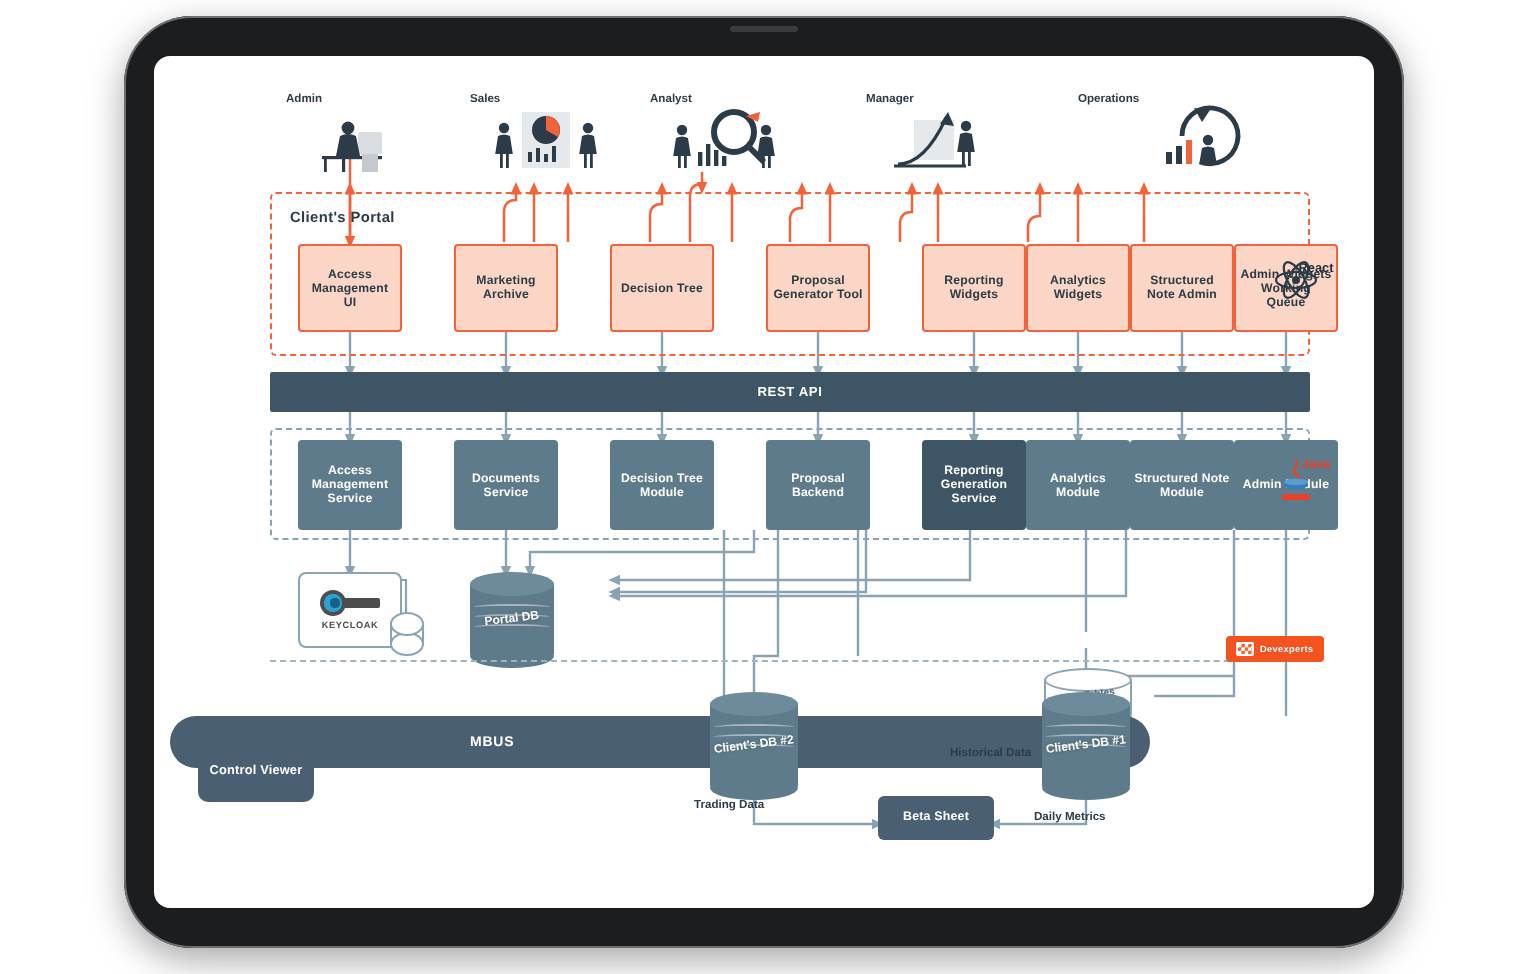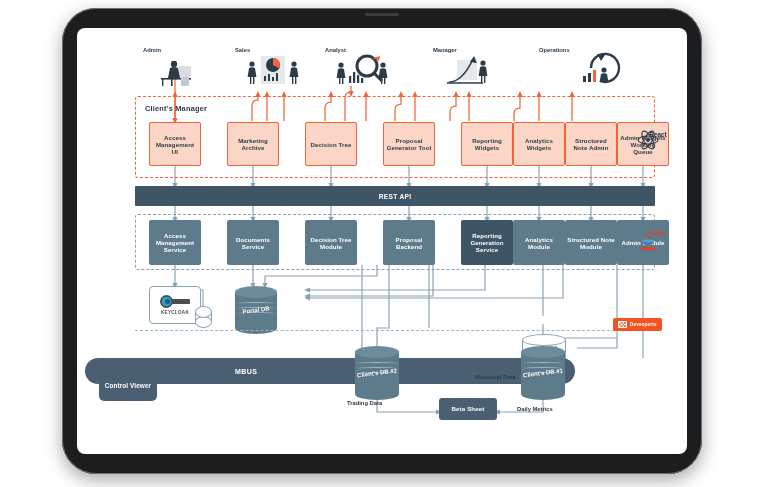--- a/index.html
+++ b/index.html
@@ -392,21 +392,21 @@
             <path d="M34,2 l8,1 l-4,6 z" fill="#2b3b47"></path>
             <rect x="20" y="24" width="3" height="6" fill="#2b3b47"></rect>
             <rect x="25" y="21" width="3" height="9" fill="#2b3b47"></rect>
             <rect x="30" y="18" width="3" height="12" fill="#f4623a"></rect>
             <circle cx="41" cy="18" r="2.6" fill="#2b3b47"></circle>
             <path d="M38,22 q3,-1.6 6,0 l1.4,8 l-8.8,0 z" fill="#2b3b47"></path>
           </svg>
         </div>
 
         <div class="zone" style="left:58px; top:68px; width:520px; height:82px;"></div>
-        <div class="zone-label" style="left:68px; top:76px;">Client's Manager</div>
+        <div class="zone-label" style="left:68px; top:76px;">Client's Portal</div>
 
         <div class="node node-ui" style="left:72px; top:94px; width:52px; height:44px;">
           <span>Access Management UI</span>
         </div>
         <div class="node node-ui" style="left:150px; top:94px; width:52px; height:44px;">
           <span>Marketing Archive</span>
         </div>
         <div class="node node-ui" style="left:228px; top:94px; width:52px; height:44px;">
           <span>Decision Tree</span>
         </div>

